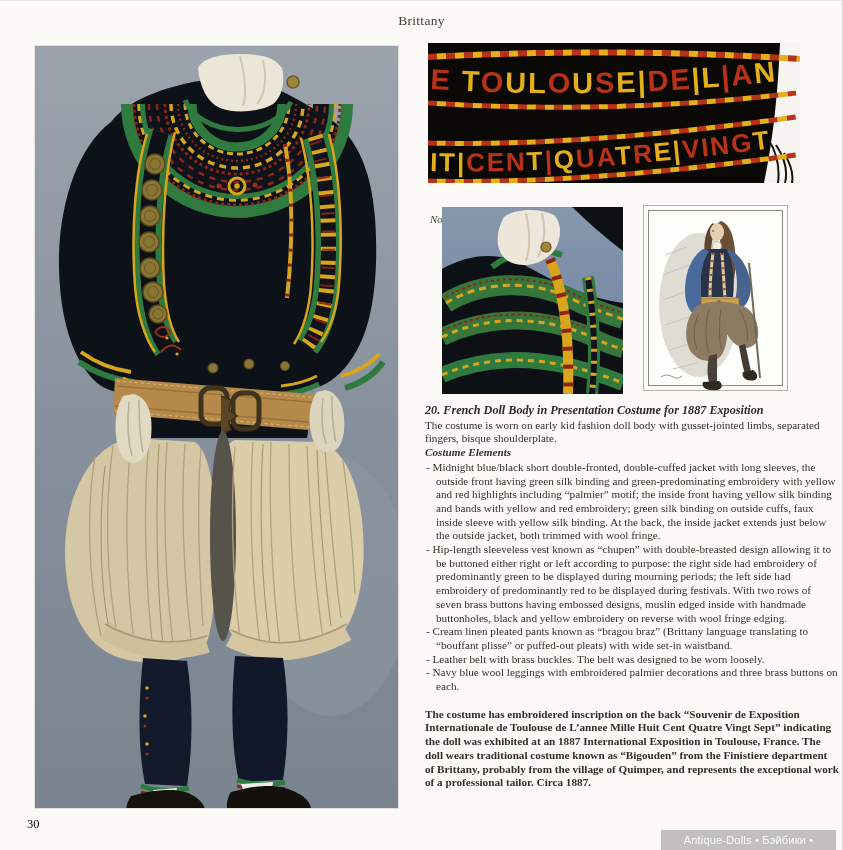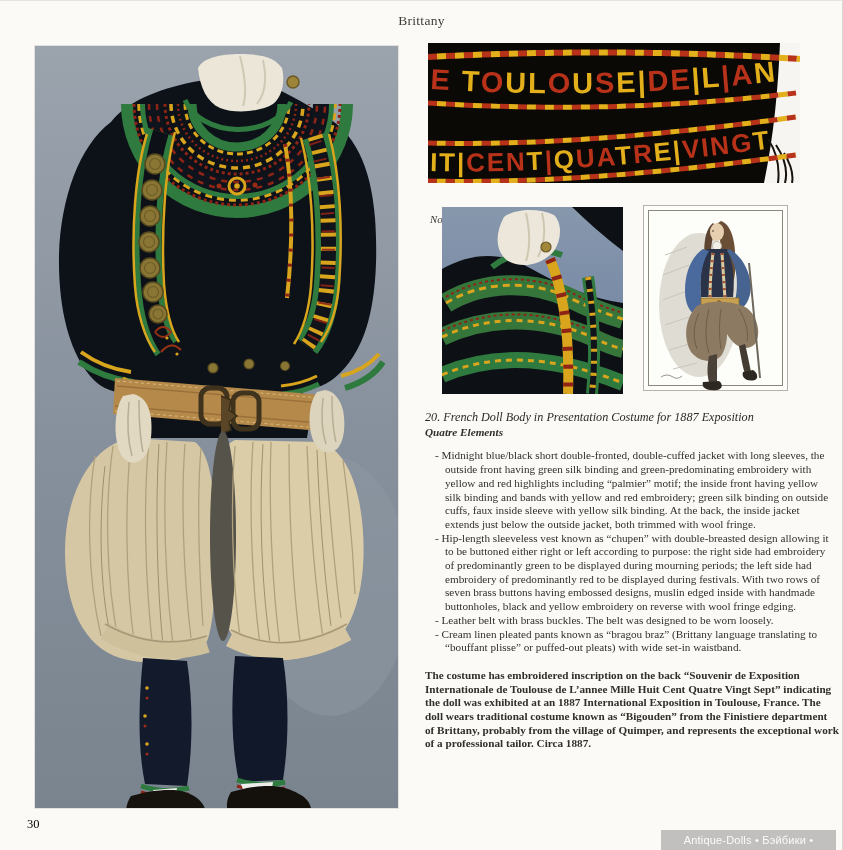--- a/index.html
+++ b/index.html
@@ -7,24 +7,24 @@
   .page{position:absolute;inset:0;border-top:1px solid #e6e5e1;border-right:1px solid #d9d8d4;}
   figure{margin:0;position:absolute;padding:0;}
   figure svg{display:block;width:100%;height:100%;}
   .header-title{position:absolute;top:12px;left:0;width:843px;text-align:center;font-size:13.5px;color:#413d37;letter-spacing:.3px;}
   .doll-photo{left:35px;top:45px;width:363px;height:762px;box-shadow:0 0 0 1px #e2e1dd;}
   .inscription-photo{left:428px;top:42px;width:372px;height:140px;}
   .closeup-photo{left:442px;top:206px;width:181px;height:187px;}
   .engraving{left:643px;top:204px;width:145px;height:186px;}
   .caption{position:absolute;left:430px;top:184px;font-style:italic;font-size:10.8px;color:#3c3932;margin-top:28px;}
   .article{position:absolute;left:425px;top:398px;width:414px;color:#322f29;font-size:11.2px;line-height:13.7px;}
-  .article h3{margin:12px 0 1px 0;font-size:12.2px;font-style:italic;font-weight:normal;color:#2d2a25;}
+  .article h3{margin:5px 0 1px 0;font-size:12.2px;font-style:italic;font-weight:bold;color:#2d2a25;}
   .article p{margin:0;}
   .elements-label{margin-left:18px;font-weight:bold;font-style:italic;}
-  .article ul{list-style:none;margin:10px;padding:0;}
+  .article ul{list-style:none;margin:1px;padding:0;}
   .article li{padding-left:10px;text-indent:-10px;}
   .closing{margin-top:14px !important;font-weight:bold;}
   .page-number{position:absolute;left:27px;top:816px;font-size:12.5px;color:#000000;}
   .watermark{position:absolute;left:661px;top:829px;width:175px;height:20px;background:#c1c0be;color:#fbfbfa;font-family:"Liberation Sans",sans-serif;font-size:11px;line-height:20px;text-align:center;letter-spacing:.2px;}
 </style>
 </head>
 <body>
 
 <div class="page">
 
@@ -311,26 +311,28 @@
         <path d="M60,177 C58,183 64,186 74,185 C80,184 80,179 76,176 Z" fill="#2e2822"></path>
         <path d="M100,167 C98,173 104,177 112,175 C116,173 114,167 110,165 Z" fill="#2e2822"></path>
         <path d="M106,58 L117,173" stroke="#6e675c" stroke-width="2" fill="none"></path>
         <path d="M18,172 q6,-4 12,0 q4,3 9,-1" stroke="#9a958c" stroke-width="1" fill="none"></path>
       </g>
     </svg>
   </figure>
 
   <section class="article">
     <h3>20.  French Doll Body in Presentation Costume for 1887 Exposition</h3>
-    <p class="elements-label">Quatre Elements</p>
+    <p class="intro">The costume is worn on early kid fashion doll body with gusset-jointed limbs, separated fingers, bisque shoulderplate.</p>
+    <p class="elements-label">Costume Elements</p>
     <ul>
       <li>- Midnight blue/black short double-fronted, double-cuffed jacket with long sleeves, the outside front having green silk binding and green-predominating embroidery with yellow and red highlights including “palmier” motif; the inside front having yellow silk binding and bands with yellow and red embroidery; green silk binding on outside cuffs, faux inside sleeve with yellow silk binding.  At the back, the inside jacket extends just below the outside jacket, both trimmed with wool fringe.</li>
       <li>- Hip-length sleeveless vest known as “chupen” with double-breasted design allowing it to be buttoned either right or left according to purpose:  the right side had embroidery of predominantly green to be displayed during mourning periods; the left side had embroidery of predominantly red to be displayed during festivals.  With two rows of seven brass buttons having embossed designs, muslin edged inside with handmade buttonholes, black and yellow embroidery on reverse with wool fringe edging.</li>
+      <li>- Cream linen pleated pants known as “bragou braz” (Brittany language translating to “bouffant plisse” or puffed-out pleats) with wide set-in waistband.</li>
       <li>- Leather belt with brass buckles.  The belt was designed to be worn loosely.</li>
-      <li>- Cream linen pleated pants known as “bragou braz” (Brittany language translating to “bouffant plisse” or puffed-out pleats) with wide set-in waistband.</li>
+      <li>- Navy blue wool leggings with embroidered palmier decorations and three brass buttons on each.</li>
     </ul>
     <p class="closing">The costume has embroidered inscription on the back “Souvenir de Exposition Internationale de Toulouse de L’annee Mille Huit Cent Quatre Vingt Sept” indicating the doll was exhibited at an 1887 International Exposition in Toulouse, France.  The doll wears traditional costume known as “Bigouden” from the Finistiere department of Brittany, probably from the village of Quimper, and represents the exceptional work of a professional tailor.  Circa 1887.</p>
   </section>
 
   <div class="page-number">30</div>
   <div class="watermark">Antique-Dolls • Бэйбики • babiki.ru</div>
 
 </div>
 
 </body></html>

